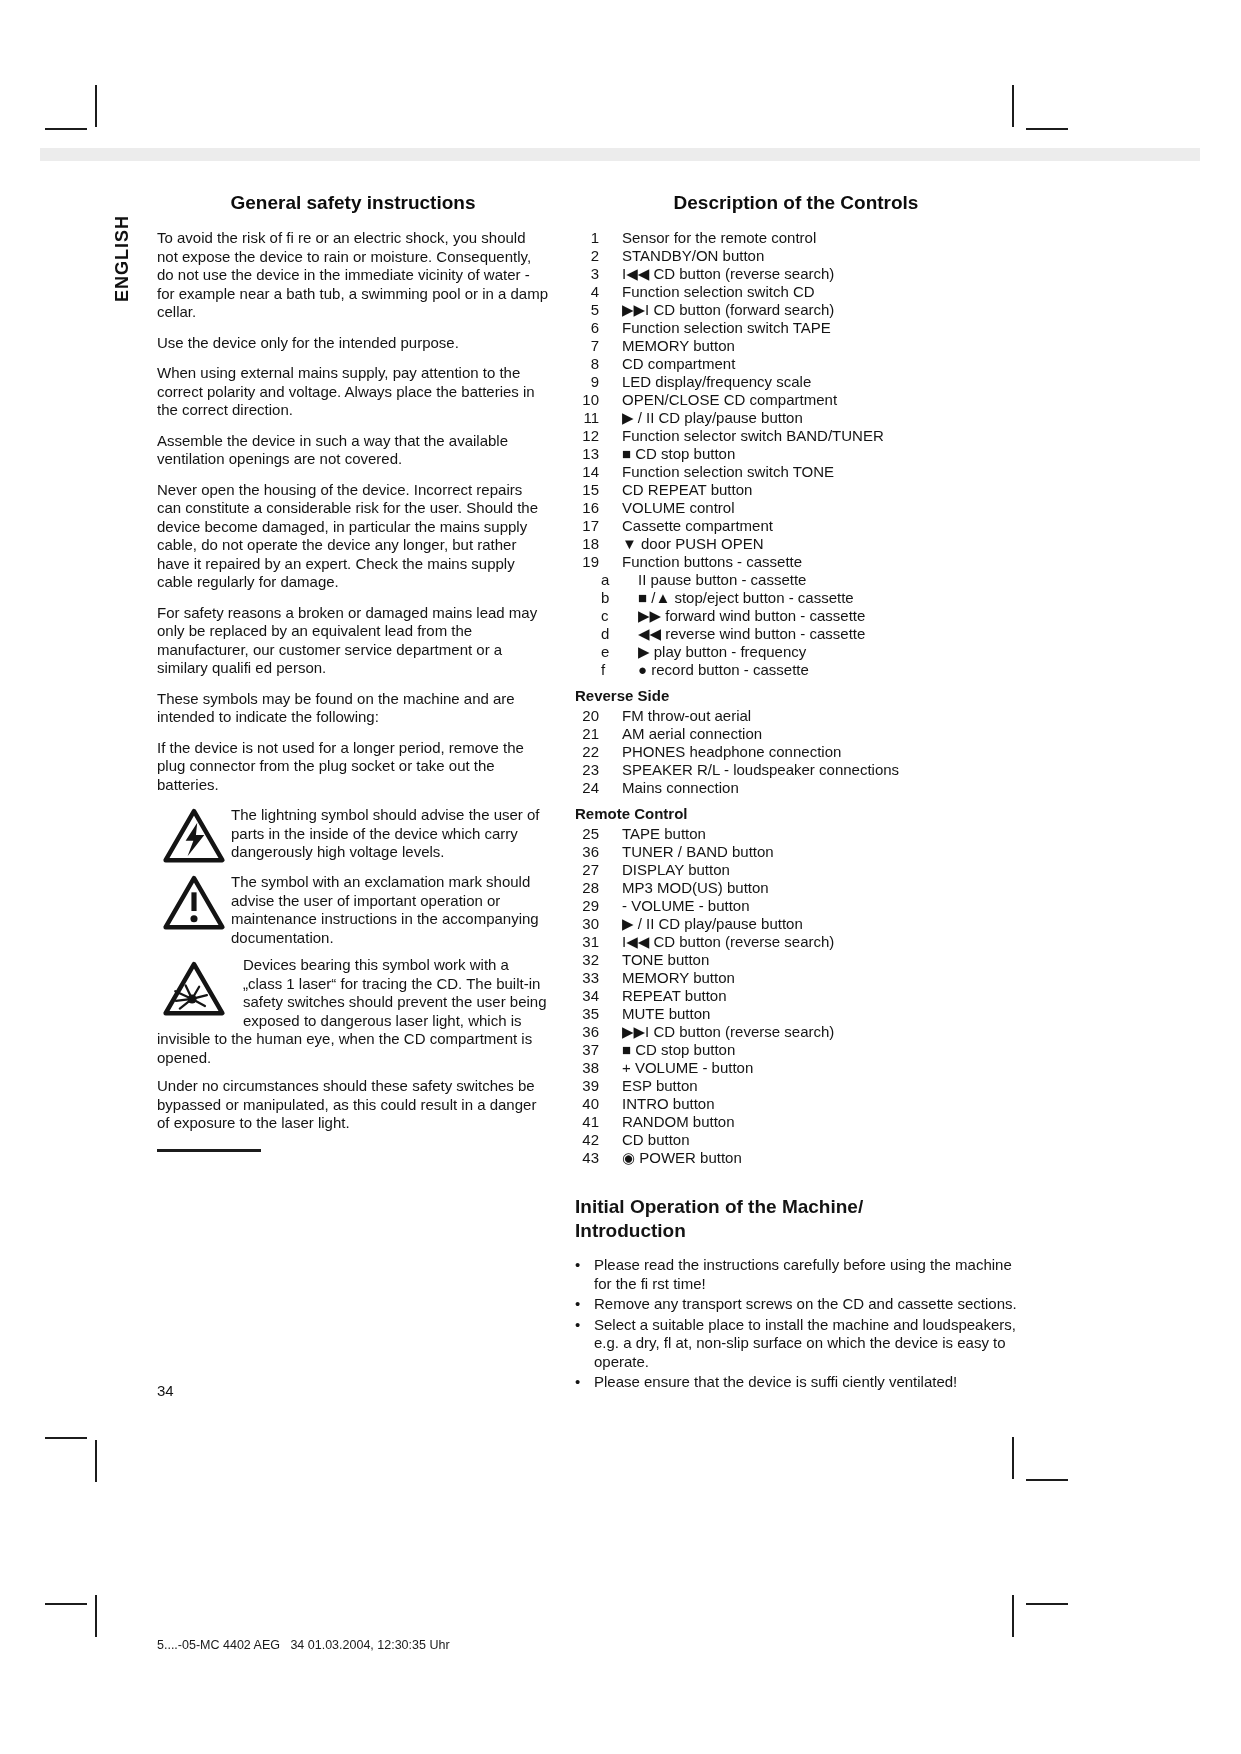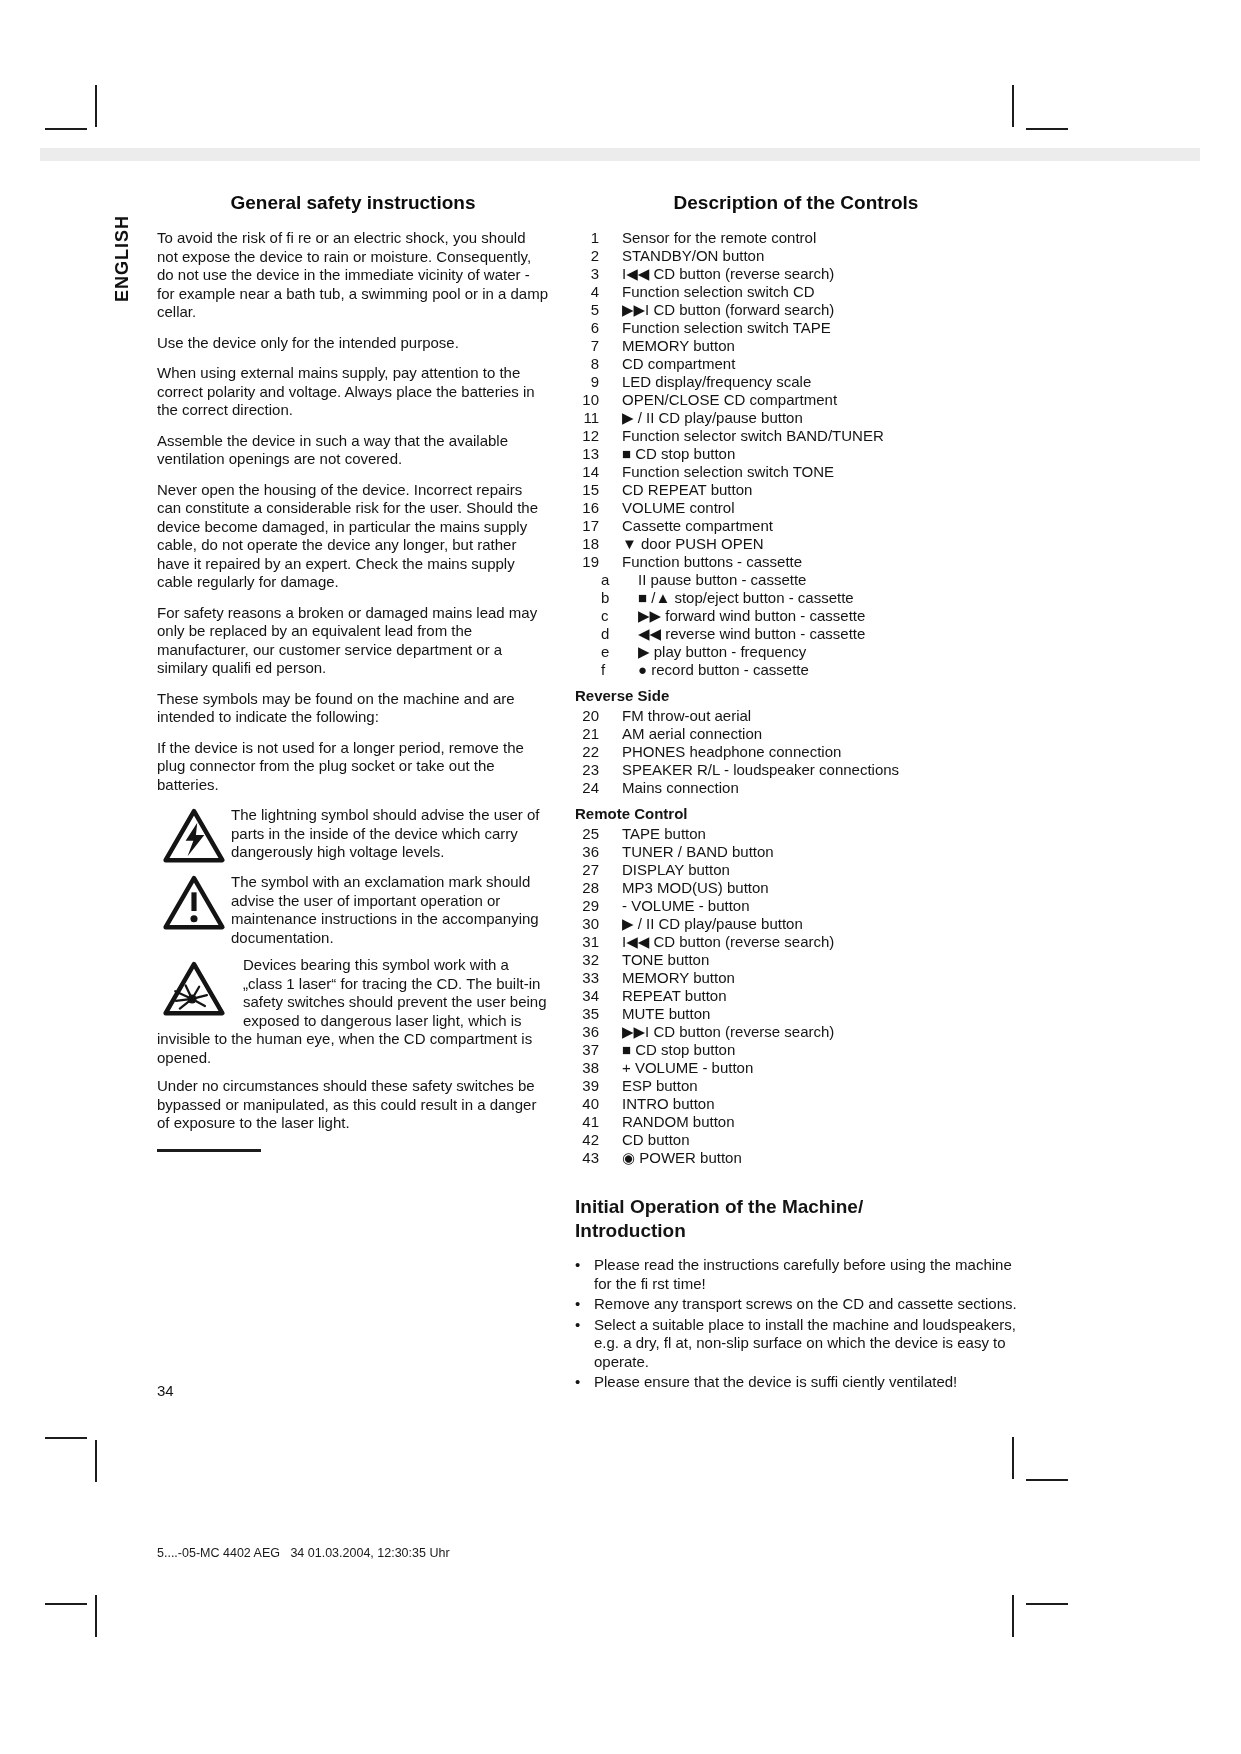--- a/index.html
+++ b/index.html
@@ -46,21 +46,21 @@
 
   .sub-head { font-size:15px; font-weight:bold; margin:8px 0 3px 0; }
 
   .init-title { font-size:19px; font-weight:bold; text-align:left; line-height:24px; margin:28px 0 13px 0; }
 
   .bullet-item { display:flex; font-size:15px; line-height:18.5px; margin-bottom:2px; }
   .bullet-item::before { content:"\2022"; flex:none; width:19px; }
   .bullet-text { flex:1; }
 
   .page-num { position:absolute; left:157px; top:1382px; font-size:15px; }
-  .footer   { position:absolute; left:157px; top:1546px; font-size:12.5px; white-space:pre; color:#1a1a1a; }
+  .footer   { position:absolute; left:157px; top:1638px; font-size:12.5px; white-space:pre; color:#1a1a1a; }
 </style>
 </head>
 <body>
 
 <div class="page">
 
   <div class="crop v" style="left:95px; top:85px;"></div>
   <div class="crop h" style="left:45px; top:128px;"></div>
   <div class="crop v" style="left:1012px; top:85px;"></div>
   <div class="crop h" style="left:1026px; top:128px;"></div>

